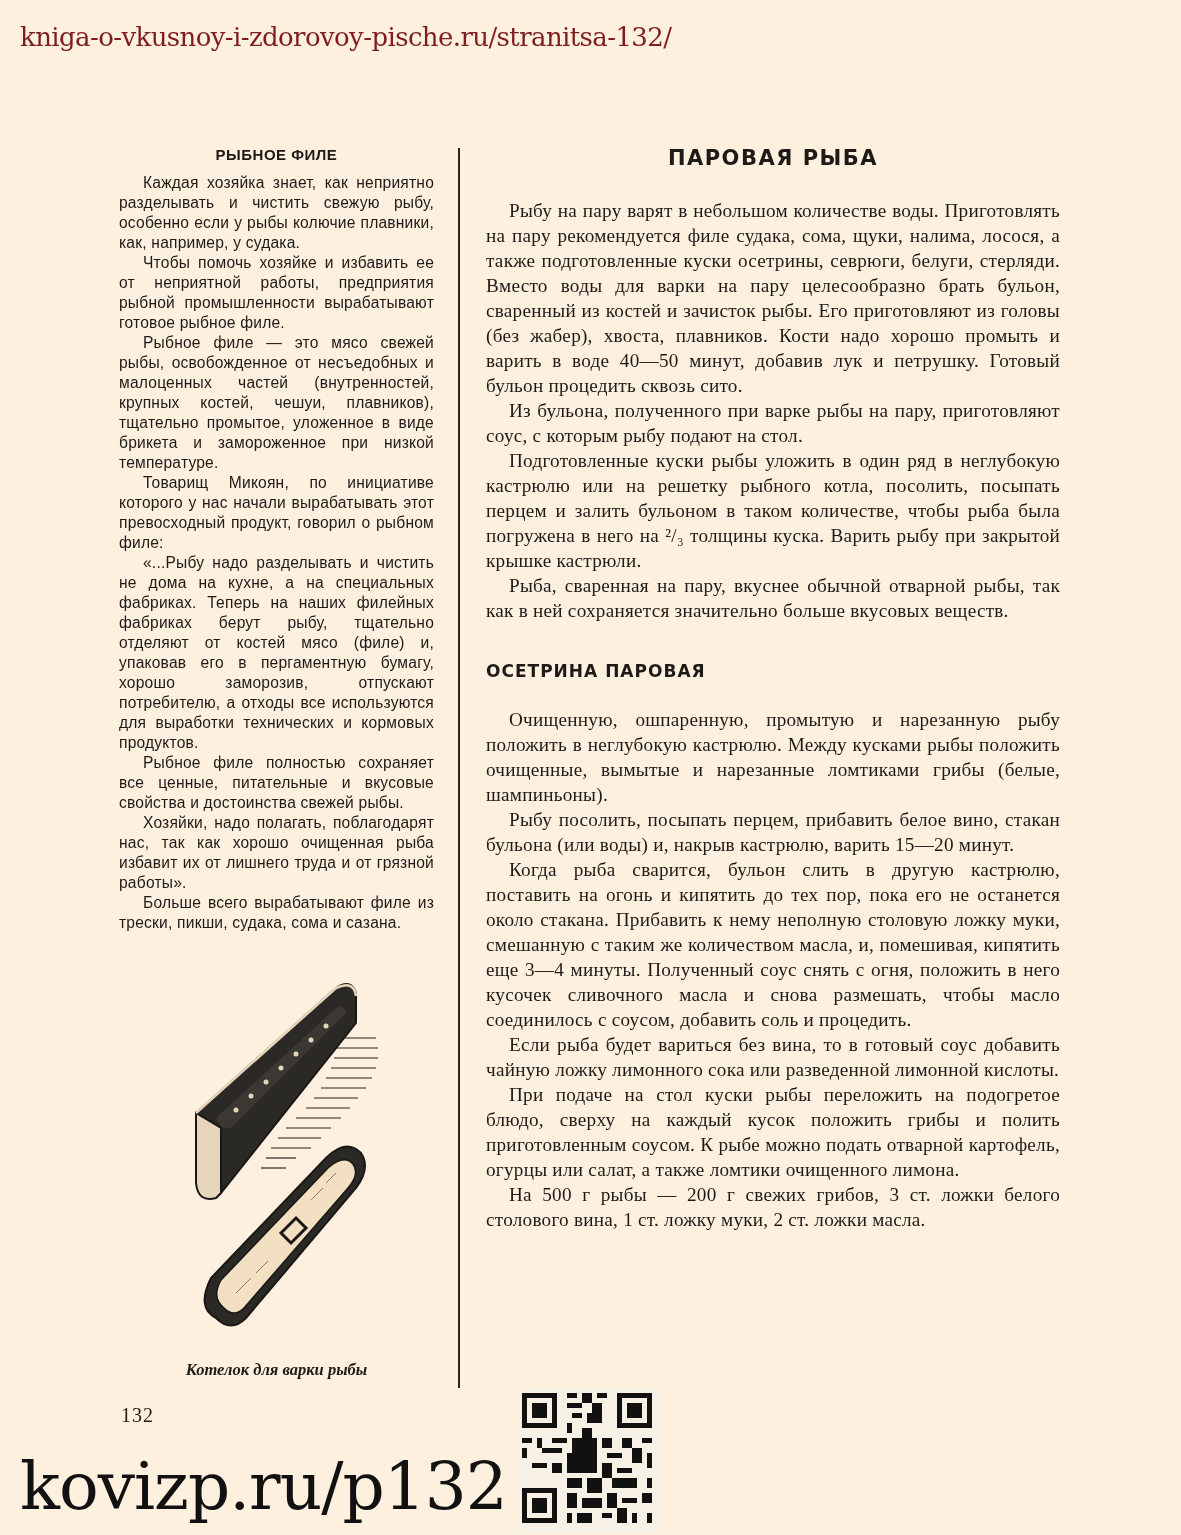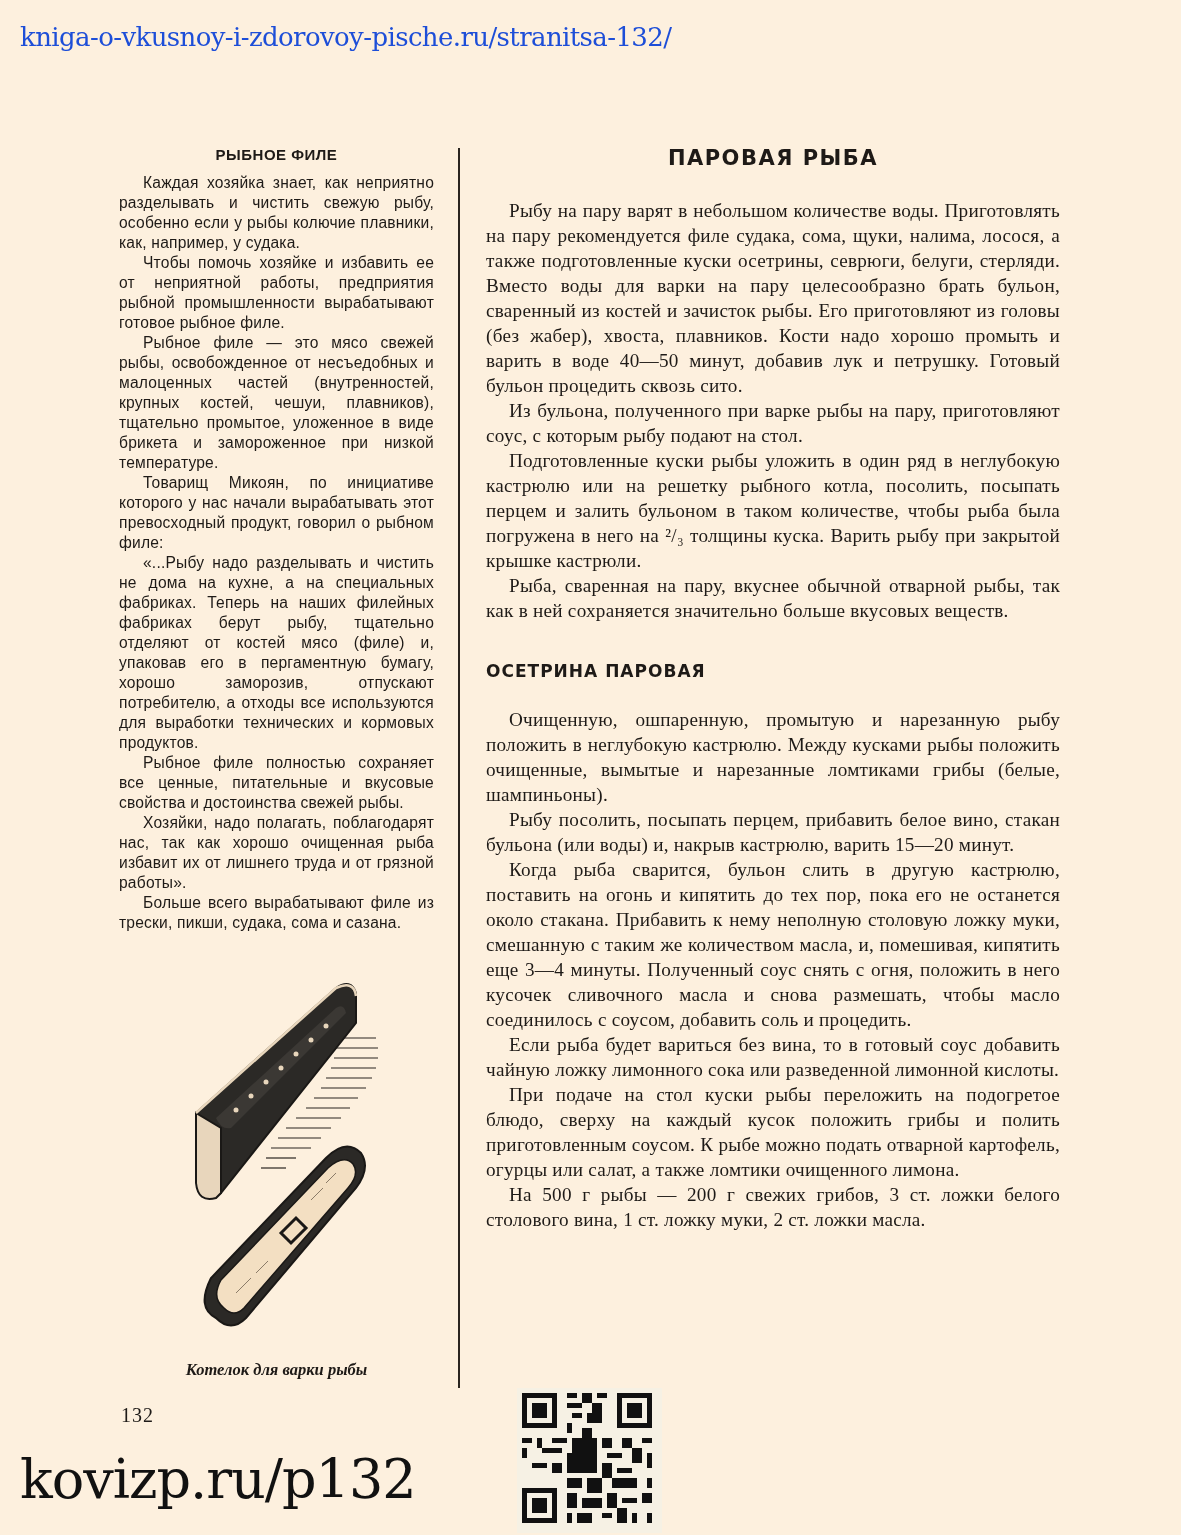--- a/index.html
+++ b/index.html
@@ -4,21 +4,21 @@
 <style>
   html, body { margin: 0; padding: 0; }
   body {
     width: 1181px; height: 1535px; overflow: hidden;
     background: #FDF0DE; color: #1e1a17;
     font-family: "DejaVu Serif", "Liberation Serif", serif;
     position: relative;
   }
   .url-top {
     position: absolute; left: 20px; top: 22px;
-    font-family: "DejaVu Serif", serif; font-size: 26px; color: #1d4ed8;
+    font-family: "DejaVu Serif", serif; font-size: 26px; color: #7f1d1d;
     letter-spacing: -0.6px;
   }
   .left-col {
     position: absolute; left: 119px; top: 146px; width: 315px;
   }
   .right-col {
     position: absolute; left: 486px; top: 146px; width: 574px;
   }
   .divider {
     position: absolute; left: 458px; top: 148px; width: 2px; height: 1240px;
@@ -57,21 +57,21 @@
     position: absolute; left: 119px; top: 1360px; width: 315px; text-align: center;
     font-family: "Liberation Serif", serif; font-style: italic; font-weight: bold;
     font-size: 16.5px;
   }
   .page-num {
     position: absolute; left: 121px; top: 1404px;
     font-family: "Liberation Serif", serif; font-size: 20px; letter-spacing: 1px;
   }
   .url-bottom {
     position: absolute; left: 20px; top: 1448px;
-    font-family: "DejaVu Serif", serif; font-size: 54px; color: #111;
+    font-family: "DejaVu Serif", serif; font-size: 66px; color: #111;
     letter-spacing: -1px;
     text-align: right;
   }
   .qr {
     position: absolute; left: 517px; top: 1388px; width: 145px; height: 145px;
     background: #f6f1e4;
   }
 </style>
 </head>
 <body>

